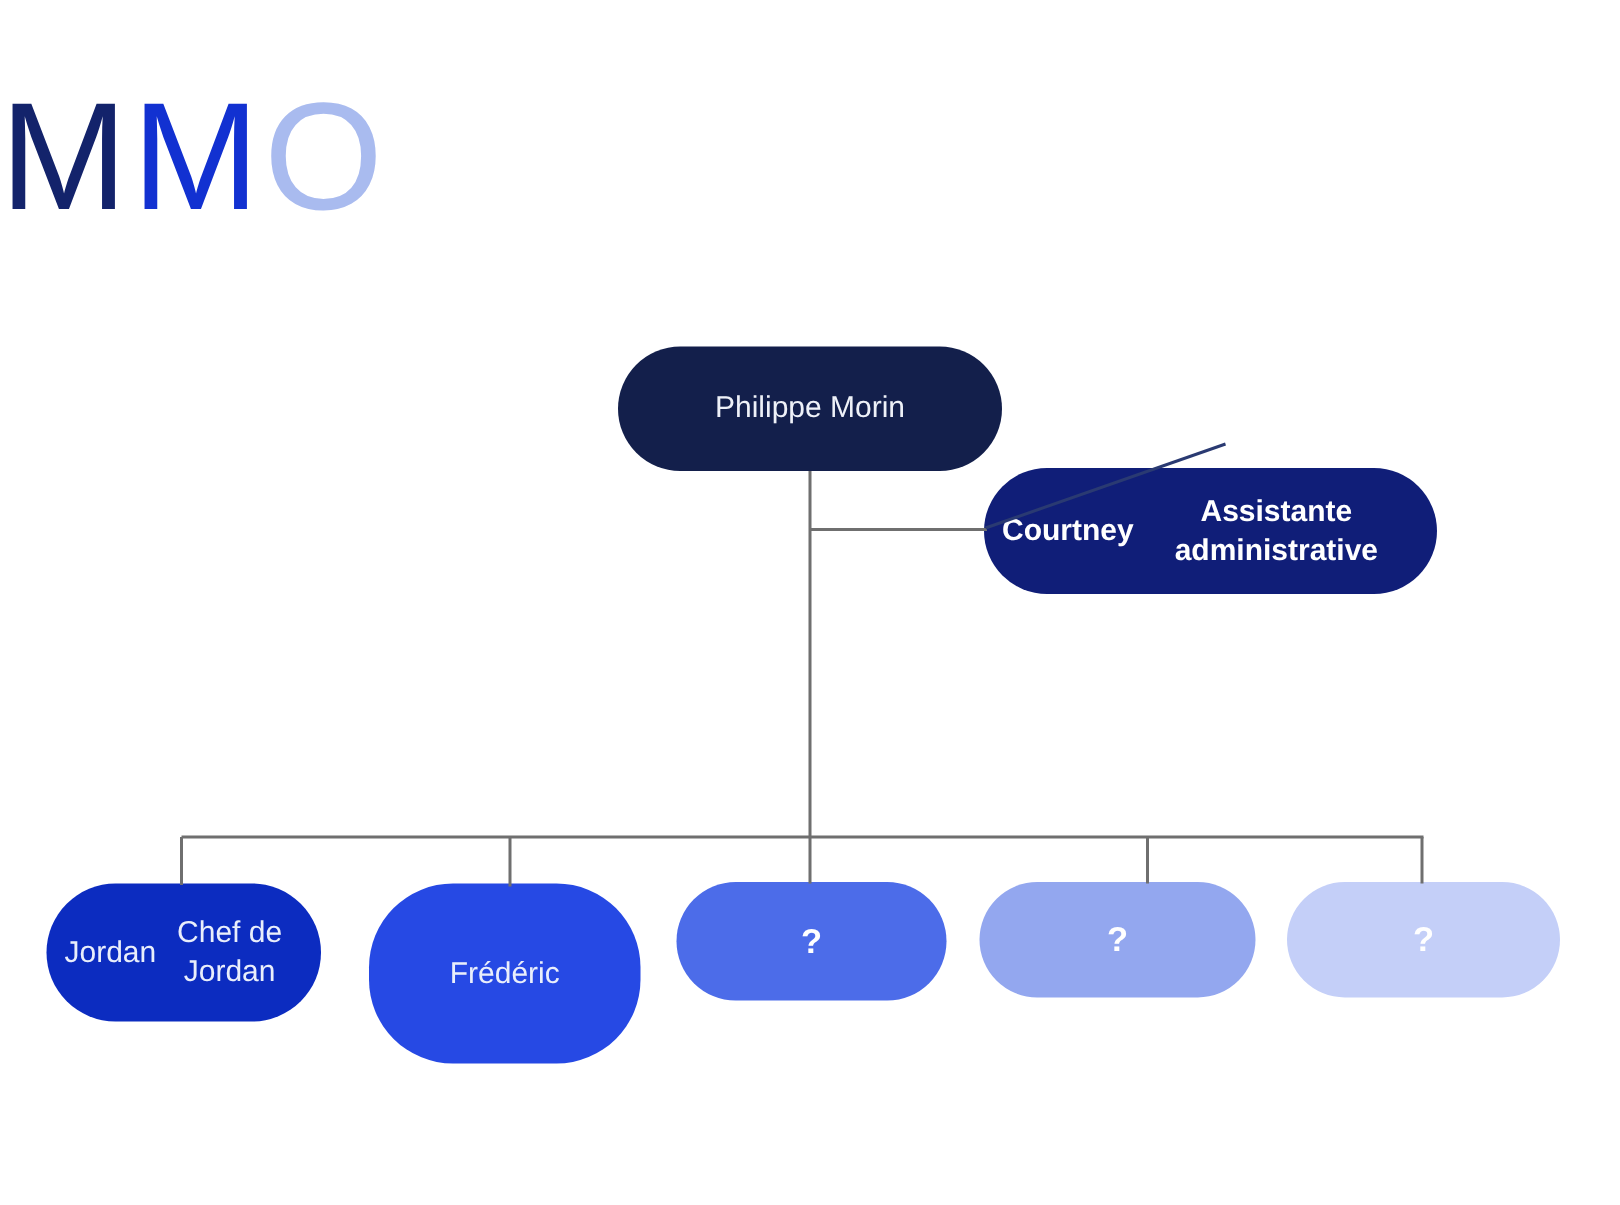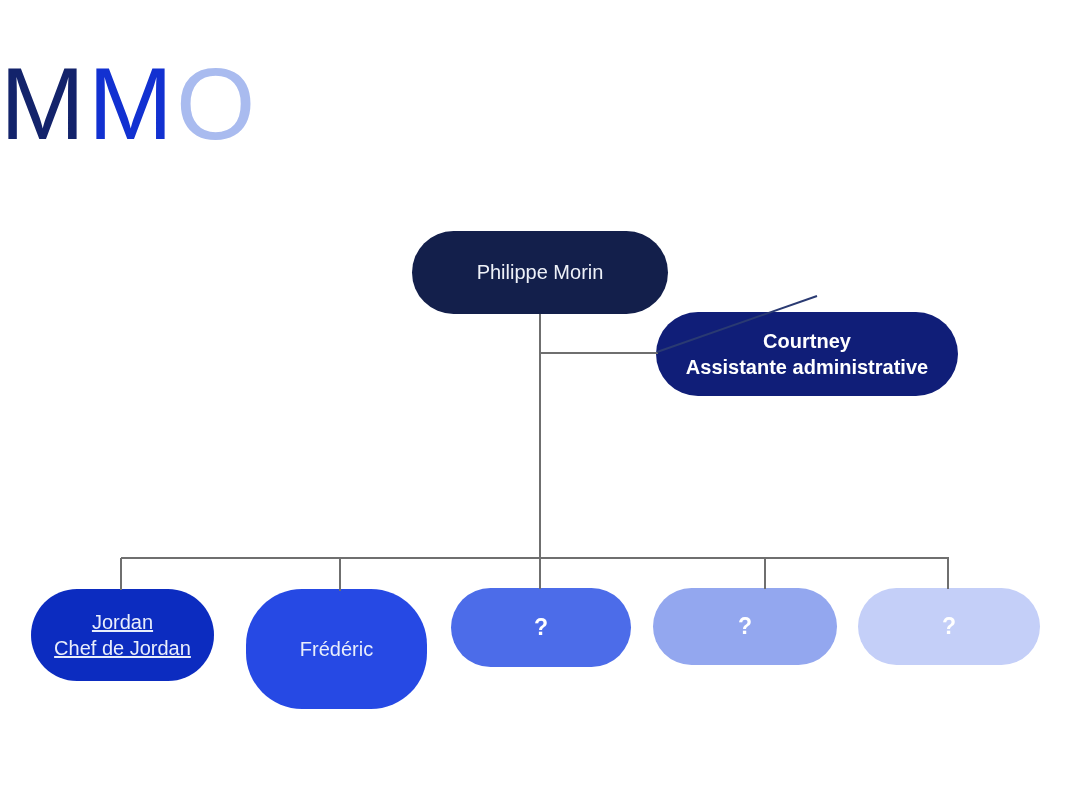--- a/index.html
+++ b/index.html
@@ -33,21 +33,20 @@
     position: absolute;
     inset: 0;
     z-index: 5;
     pointer-events: none;
   }
   
   .node {
     position: absolute;
     z-index: 2;
     display: flex;
-    flex-direction: column;
     align-items: center;
     justify-content: center;
     text-align: center;
     line-height: 1.32;
     box-sizing: border-box;
     padding: 4px 12px;
   }
   .n-founder        { left: 412px; top: 231px; width: 256px; height: 83px;  border-radius: 42px; font-size: 20px; }
   .n-assistant      { left: 656px; top: 312px; width: 302px; height: 84px;  border-radius: 42px; font-size: 20px; font-weight: 700; text-align: center; }
   .n-project-manager{ left: 31px;  top: 589px; width: 183px; height: 92px;  border-radius: 46px; font-size: 20px; }
@@ -67,21 +66,21 @@
 
   <div class="node n-founder" style="background: rgb(19, 31, 75); color: rgb(238, 241, 248);">
     <span>Philippe Morin</span>
   </div>
 
   <div class="node n-assistant" style="background: rgb(16, 30, 120); color: rgb(255, 255, 255);">
     <span>Courtney</span>
     <span>Assistante administrative</span>
   </div>
 
-  <div class="node n-project-manager" style="background: rgb(12, 44, 192); color: rgb(233, 238, 251); text-decoration: underline;">
+  <div class="node n-project-manager" style="background: rgb(12, 44, 192); color: rgb(233, 238, 251);">
     <span>Jordan</span>
     <span>Chef de Jordan</span>
   </div>
 
   <div class="node n-works-director" style="background: rgb(38, 73, 228); color: rgb(233, 238, 251);">
     <span>Frédéric</span>
   </div>
 
   <div class="node n-vacant-1" style="background: rgb(76, 108, 233); color: rgb(255, 255, 255);">
     <span>?</span>

